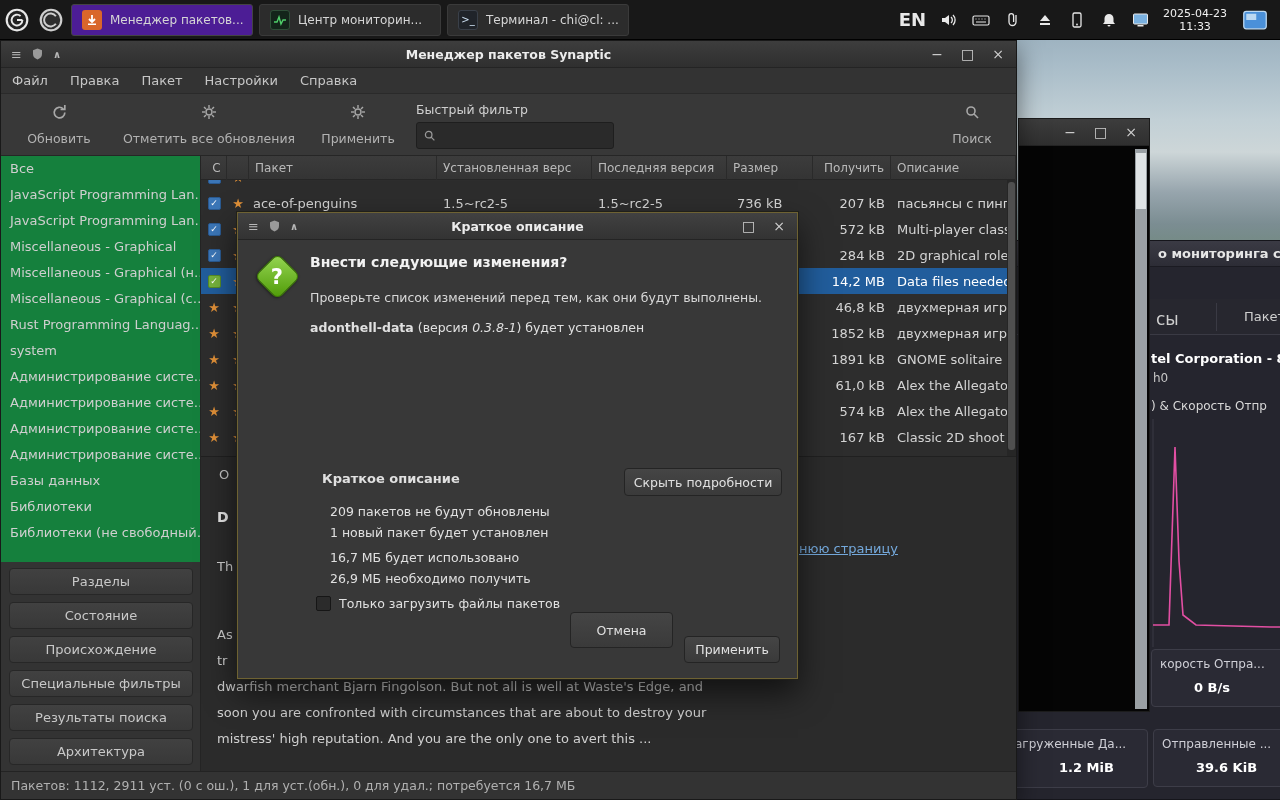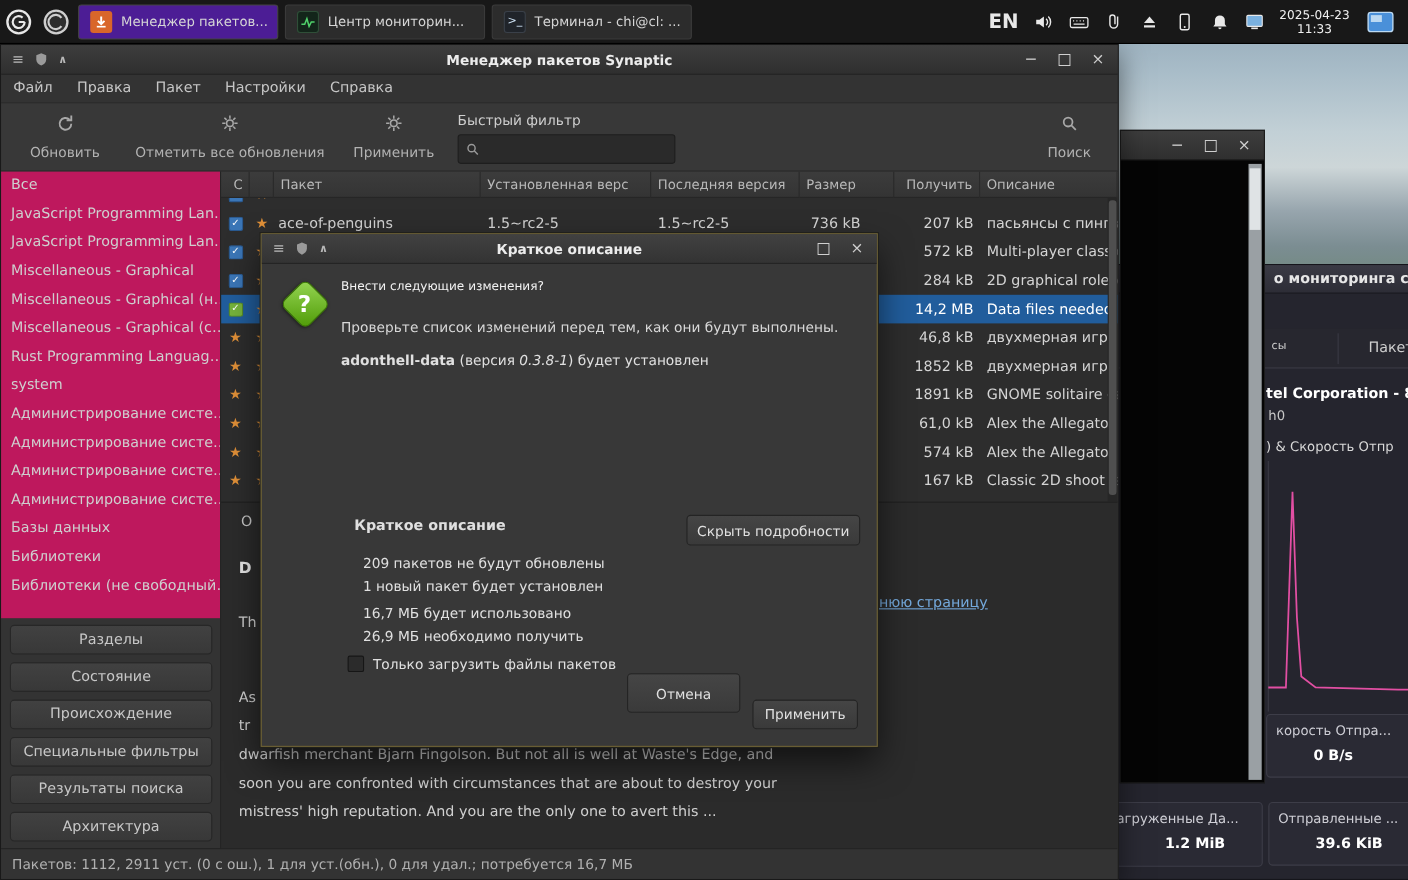--- a/index.html
+++ b/index.html
@@ -42,21 +42,21 @@
   .toolbar{height:62px;background:#383838;border-bottom:1px solid #262626;position:relative}
   .toolbtn{position:absolute;top:6px;height:50px;display:flex;flex-direction:column;align-items:center;
     justify-content:space-between;padding:4px 6px;color:#b2b2b2;font-size:12.5px;cursor:pointer}
   .qf-label{position:absolute;left:415px;top:8px;font-size:12.5px;color:#cfcfcf}
   .qf-input{position:absolute;left:415px;top:28px;width:198px;height:27px;background:#2a2a2a;
     border:1px solid #1e1e1e;border-radius:3px;display:flex;align-items:center;padding:0 6px;gap:5px}
   .qf-input input{background:transparent;border:none;outline:none;color:#ddd;font-size:12.5px;width:160px;
     font-family:"DejaVu Sans",sans-serif}
   .main{position:absolute;left:0;top:115px;width:1015px;height:617px;background:#333}
   .sidebar{position:absolute;left:0;top:0;width:200px;height:617px;border-right:1px solid #242424}
-  .catlist{position:absolute;left:0;top:0;width:199px;height:406px;background:#be185d;overflow:hidden}
+  .catlist{position:absolute;left:0;top:0;width:199px;height:406px;background:#15803d;overflow:hidden}
   .catitem{height:26px;line-height:26px;padding-left:9px;font-size:13px;color:#cfcfcf;white-space:nowrap;
     overflow:hidden;cursor:pointer}
   .navbtn{position:absolute;left:8px;width:184px;height:27px;background:linear-gradient(#414141,#383838);
     border:1px solid #272727;border-radius:4px;color:#c8c8c8;font-size:13px;display:flex;
     align-items:center;justify-content:center;cursor:pointer}
   .tablewrap{position:absolute;left:200px;top:0;width:815px;height:300px;background:#2d2d2d;overflow:hidden}
   .thead{display:flex;height:24px;background:linear-gradient(#3c3c3c,#343434);border-bottom:1px solid #262626;
     color:#b9b9b9;font-size:12px;align-items:center}
   .thead>span{padding-left:6px;border-right:1px solid #2a2a2a;height:24px;line-height:24px;
     white-space:nowrap;overflow:hidden;cursor:pointer}
@@ -120,21 +120,21 @@
 </head>
 <body>
 
 <div id="screen">
 
   <div class="monitoring">
     <div class="mon-titlebar">
       <span class="abs" style="left:157px;top:5px;font-size:13px;font-weight:bold;color:#e6e6e6">о мониторинга си</span>
     </div>
     <div class="mon-tabs">
-      <span class="abs" style="left:155px;top:10px;font-size:10px;color:#cfcfcf">сы</span>
+      <span class="abs" style="left:155px;top:10px;font-size:17px;color:#cfcfcf">сы</span>
       <span class="abs" style="left:215px;top:4px;width:1px;height:28px;background:#3a3a44"></span>
       <span class="abs" style="left:243px;top:10px;font-size:13px;color:#cfcfcf">Пакет</span>
     </div>
     <span class="abs" style="left:150px;top:110px;font-size:13px;font-weight:bold;color:#fff">tel Corporation - 8</span>
     <span class="abs" style="left:152px;top:130px;font-size:12px;color:#c8c8c8">h0</span>
     <span class="abs" style="left:150px;top:158px;font-size:12px;color:#d8d8d8">) &amp; Скорость Отпр</span>
     <div class="abs" style="left:150px;top:178px;width:410px;height:228px">
       <svg width="410" height="228">
         <line x1="2" y1="0" x2="2" y2="228" stroke="#3a3a44" stroke-width="1"></line>
         <polyline points="2,206 18,206 24,28 28,142 32,196 45,206 120,208 410,208" fill="none" stroke="#e24fa3" stroke-width="1.6"></polyline>
@@ -487,21 +487,21 @@
         <span class="wbtn">□</span>
         <span class="wbtn">×</span>
       </div>
     </div>
     <div class="dcontent">
       <div class="qwrap">
           <div class="q-diamond">
             <span>?</span>
           </div>
         </div>
-      <div class="abs" style="left:72px;top:14px;font-size:11px;font-weight:normal;color:#f2f2f2">Внести следующие изменения?</div>
+      <div class="abs" style="left:72px;top:14px;font-size:14px;font-weight:bold;color:#f2f2f2">Внести следующие изменения?</div>
       <div class="abs" style="left:72px;top:50px;color:#d8d8d8">Проверьте список изменений перед тем, как они будут выполнены.</div>
       <div class="abs" style="left:72px;top:80px">
         <span style="font-weight:bold">adonthell-data</span><span> (версия </span><span style="font-style:italic">0.3.8-1</span><span>) будет установлен</span>
       </div>
 
       <div class="abs" style="left:84px;top:231px;font-weight:bold;font-size:13px">Краткое описание</div>
       <div class="abs" style="left:92px;top:264px">209 пакетов не будут обновлены</div>
       <div class="abs" style="left:92px;top:285px">1 новый пакет будет установлен</div>
       <div class="abs" style="left:92px;top:310px">16,7 МБ будет использовано</div>
       <div class="abs" style="left:92px;top:331px">26,9 МБ необходимо получить</div>

